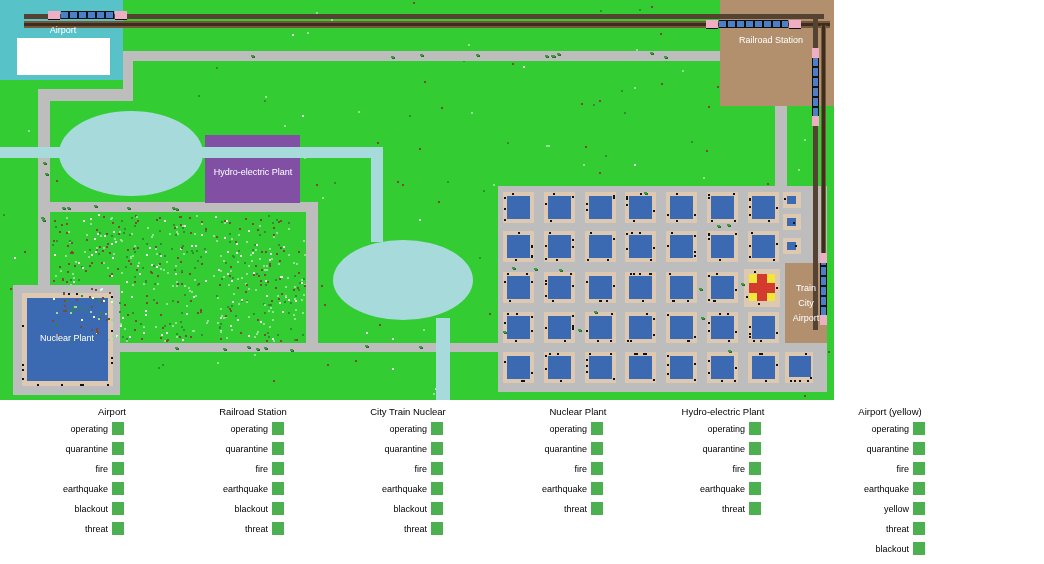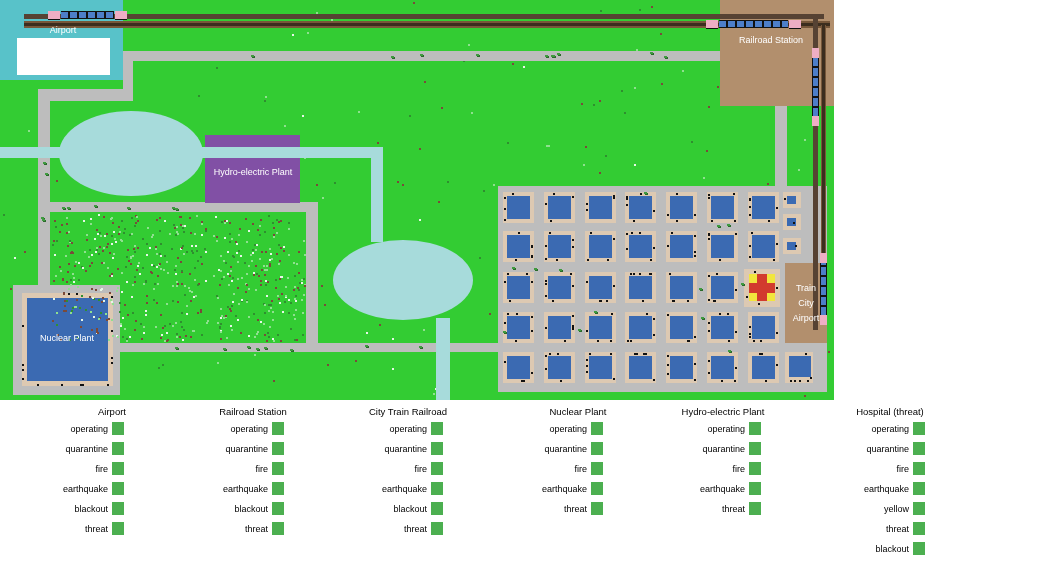--- a/index.html
+++ b/index.html
@@ -1155,21 +1155,21 @@
       <div class="status-label" style="left: 148px; top: 43px;">quarantine</div>
       <div class="status-box" style="left: 272px; top: 42px; background: rgb(76, 175, 80);"></div>
       <div class="status-label" style="left: 148px; top: 63px;">fire</div>
       <div class="status-box" style="left: 272px; top: 62px; background: rgb(76, 175, 80);"></div>
       <div class="status-label" style="left: 148px; top: 83px;">earthquake</div>
       <div class="status-box" style="left: 272px; top: 82px; background: rgb(76, 175, 80);"></div>
       <div class="status-label" style="left: 148px; top: 103px;">blackout</div>
       <div class="status-box" style="left: 272px; top: 102px; background: rgb(76, 175, 80);"></div>
       <div class="status-label" style="left: 148px; top: 123px;">threat</div>
       <div class="status-box" style="left: 272px; top: 122px; background: rgb(76, 175, 80);"></div>
-      <div class="panel-title" style="left: 408px; top: 5px;">City Train Railroad</div>
+      <div class="panel-title" style="left: 408px; top: 5px;">City Train Nuclear</div>
       <div class="status-label" style="left: 307px; top: 23px;">operating</div>
       <div class="status-box" style="left: 431px; top: 22px; background: rgb(76, 175, 80);"></div>
       <div class="status-label" style="left: 307px; top: 43px;">quarantine</div>
       <div class="status-box" style="left: 431px; top: 42px; background: rgb(76, 175, 80);"></div>
       <div class="status-label" style="left: 307px; top: 63px;">fire</div>
       <div class="status-box" style="left: 431px; top: 62px; background: rgb(76, 175, 80);"></div>
       <div class="status-label" style="left: 307px; top: 83px;">earthquake</div>
       <div class="status-box" style="left: 431px; top: 82px; background: rgb(76, 175, 80);"></div>
       <div class="status-label" style="left: 307px; top: 103px;">blackout</div>
       <div class="status-box" style="left: 431px; top: 102px; background: rgb(76, 175, 80);"></div>
@@ -1190,21 +1190,21 @@
       <div class="status-label" style="left: 625px; top: 23px;">operating</div>
       <div class="status-box" style="left: 749px; top: 22px; background: rgb(76, 175, 80);"></div>
       <div class="status-label" style="left: 625px; top: 43px;">quarantine</div>
       <div class="status-box" style="left: 749px; top: 42px; background: rgb(76, 175, 80);"></div>
       <div class="status-label" style="left: 625px; top: 63px;">fire</div>
       <div class="status-box" style="left: 749px; top: 62px; background: rgb(76, 175, 80);"></div>
       <div class="status-label" style="left: 625px; top: 83px;">earthquake</div>
       <div class="status-box" style="left: 749px; top: 82px; background: rgb(76, 175, 80);"></div>
       <div class="status-label" style="left: 625px; top: 103px;">threat</div>
       <div class="status-box" style="left: 749px; top: 102px; background: rgb(76, 175, 80);"></div>
-      <div class="panel-title" style="left: 890px; top: 5px;">Hospital (threat)</div>
+      <div class="panel-title" style="left: 890px; top: 5px;">Airport (yellow)</div>
       <div class="status-label" style="left: 789px; top: 23px;">operating</div>
       <div class="status-box" style="left: 913px; top: 22px; background: rgb(76, 175, 80);"></div>
       <div class="status-label" style="left: 789px; top: 43px;">quarantine</div>
       <div class="status-box" style="left: 913px; top: 42px; background: rgb(76, 175, 80);"></div>
       <div class="status-label" style="left: 789px; top: 63px;">fire</div>
       <div class="status-box" style="left: 913px; top: 62px; background: rgb(76, 175, 80);"></div>
       <div class="status-label" style="left: 789px; top: 83px;">earthquake</div>
       <div class="status-box" style="left: 913px; top: 82px; background: rgb(76, 175, 80);"></div>
       <div class="status-label" style="left: 789px; top: 103px;">yellow</div>
       <div class="status-box" style="left: 913px; top: 102px; background: rgb(76, 175, 80);"></div>

